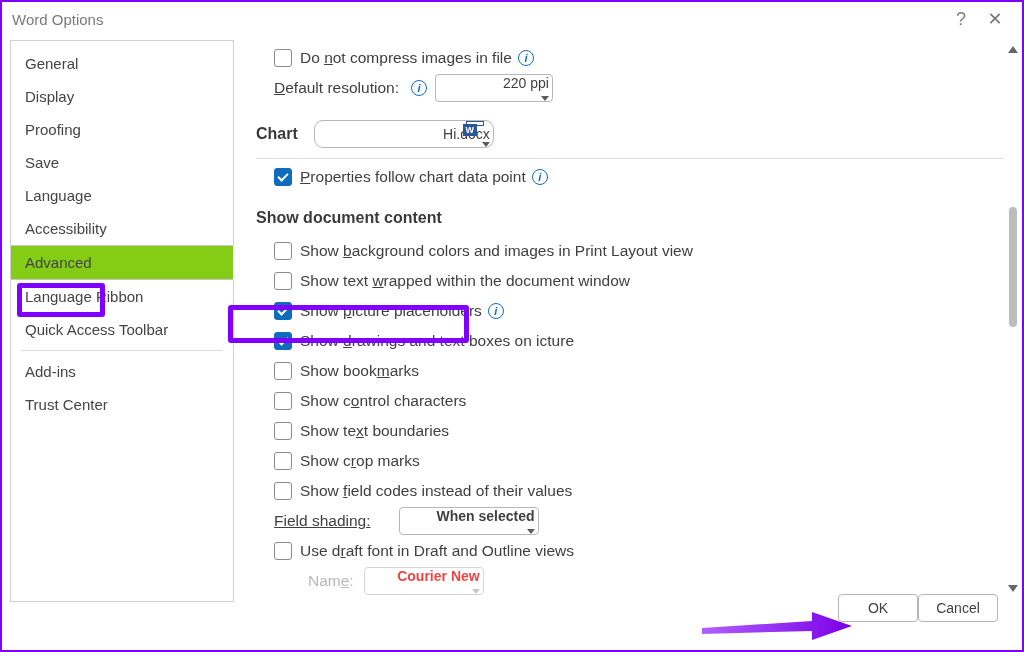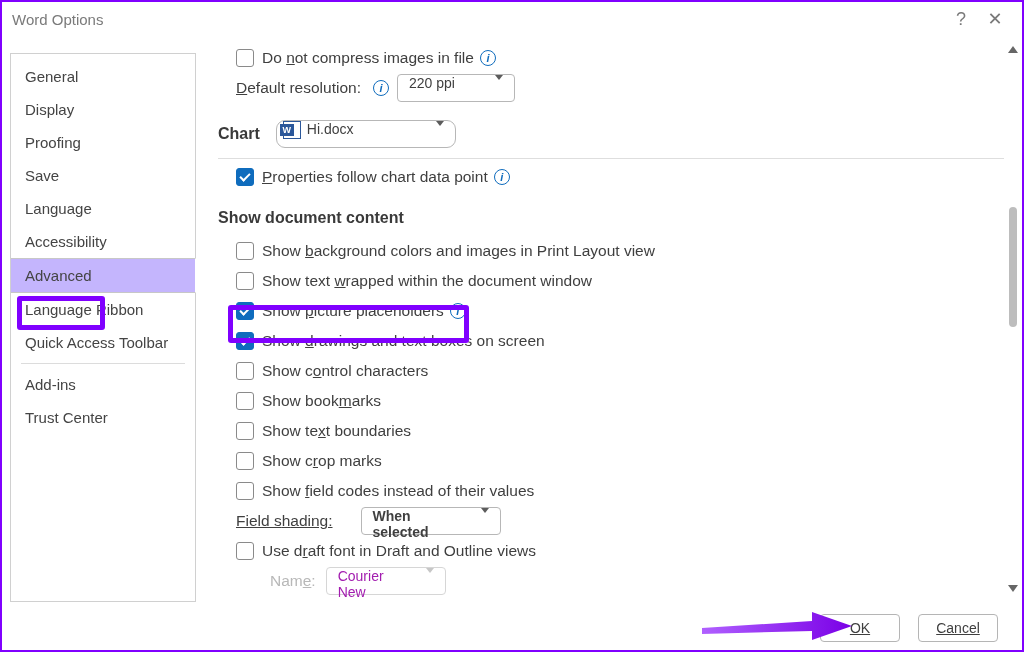--- a/index.html
+++ b/index.html
@@ -32,39 +32,39 @@
     width: 34px; text-align: center;
     font-size: 18px; color: #7a7a7a;
     cursor: pointer;
   }
 
   
   .body { display: flex; height: 570px; }
 
   
   .sidebar {
-    width: 186px;
-    margin: 17px 0 4px 8px;
+    width: 224px;
+    margin: 4px 0 4px 8px;
     border: 1px solid #d0d0d0;
     position: relative;
     padding: 6px 0 0 0;
     overflow: visible;
   }
   .side-item {
     padding: 8px 14px;
     font-size: 15px;
     color: #444;
     cursor: pointer;
   }
   .side-item.selected {
     border-top: 1px solid #c7c7c7;
     border-bottom: 1px solid #c7c7c7;
     border-right: 1px solid #fff;
     margin-right: -1px;
-    background: #c4b5fd;
+    background: #84cc16;
     font-size: 15px;
   }
   .side-sep {
     border-top: 1px solid #dcdcdc;
     margin: 4px 10px;
   }
   .hl-advanced {
     position: absolute;
     left: 6px; top: 242px;
     width: 88px; height: 34px;
@@ -144,26 +144,27 @@
   .section-heading {
     font-weight: bold;
     font-size: 16px;
     color: #3a3a3a;
     margin: 18px 0 10px 0;
   }
 
   .dropdown {
     border: 1px solid #b7b7b7;
     border-radius: 4px;
-    display: inline-flex; align-items: flex-start;
-    height: 28px; padding: 0 11px;
+    display: inline-flex; align-items: flex-end;
+    height: 28px; padding: 0 3px;
     background: #fff;
     cursor: pointer;
-  }
-  .dropdown.disabled { border-color: #d6d6d6; color: #a21caf; cursor: default; }
+    flex-direction: column;
+  }
+  .dropdown.disabled { border-color: #d6d6d6; color: #ef4444; cursor: default; font-weight: bold; }
   .dropdown .dval { flex: 1; }
   .dropdown .caret {
     width: 0; height: 0; margin-left: 12px;
     border-left: 4px solid transparent;
     border-right: 4px solid transparent;
     border-top: 5px solid #5c5c5c;
   }
   .dropdown.disabled .caret { border-top-color: #c7c7c7; }
 
   .hr { border-top: 1px solid #dedede; margin: 10px 0 4px 0; }
@@ -197,22 +198,22 @@
     border-radius: 3px;
     left: 226px; top: 303px;
     width: 241px; height: 38px;
     pointer-events: none;
     z-index: 5;
   }
 
   
   .footer {
     position: absolute;
-    right: 24px; bottom: 8px;
-    display: flex; gap: 18px; text-decoration: underline;
+    right: 24px; bottom: 28px;
+    display: flex; 
   }
   .btn {
     width: 80px; height: 28px;
     border: 1px solid #b5b5b5;
     border-radius: 4px;
     background: #fff;
     display: inline-flex; align-items: center; justify-content: center;
     font-size: 14px;
     cursor: pointer;
   }
@@ -312,29 +313,29 @@
             <span class="checkbox checked">
               <span class="tick"></span>
             </span>
             <span class="label"><span>Show </span><span class="u">p</span><span>icture placeholders</span></span>
             <span class="info">i</span>
           </div>
           <div class="row indent">
             <span class="checkbox checked">
               <span class="tick"></span>
             </span>
-            <span class="label"><span>Show </span><span class="u">d</span><span>rawings and text boxes on screen</span></span>
+            <span class="label"><span>Show </span><span class="u">d</span><span>rawings and text boxes on icture</span></span>
+          </div>
+          <div class="row indent">
+            <span class="checkbox"></span>
+            <span class="label"><span>Show book</span><span class="u">m</span><span>arks</span></span>
           </div>
           <div class="row indent">
             <span class="checkbox"></span>
             <span class="label"><span>Show c</span><span class="u">o</span><span>ntrol characters</span></span>
-          </div>
-          <div class="row indent">
-            <span class="checkbox"></span>
-            <span class="label"><span>Show book</span><span class="u">m</span><span>arks</span></span>
           </div>
           <div class="row indent">
             <span class="checkbox"></span>
             <span class="label"><span>Show te</span><span class="u">x</span><span>t boundaries</span></span>
           </div>
           <div class="row indent">
             <span class="checkbox"></span>
             <span class="label"><span>Show c</span><span class="u">r</span><span>op marks</span></span>
           </div>
           <div class="row indent">

